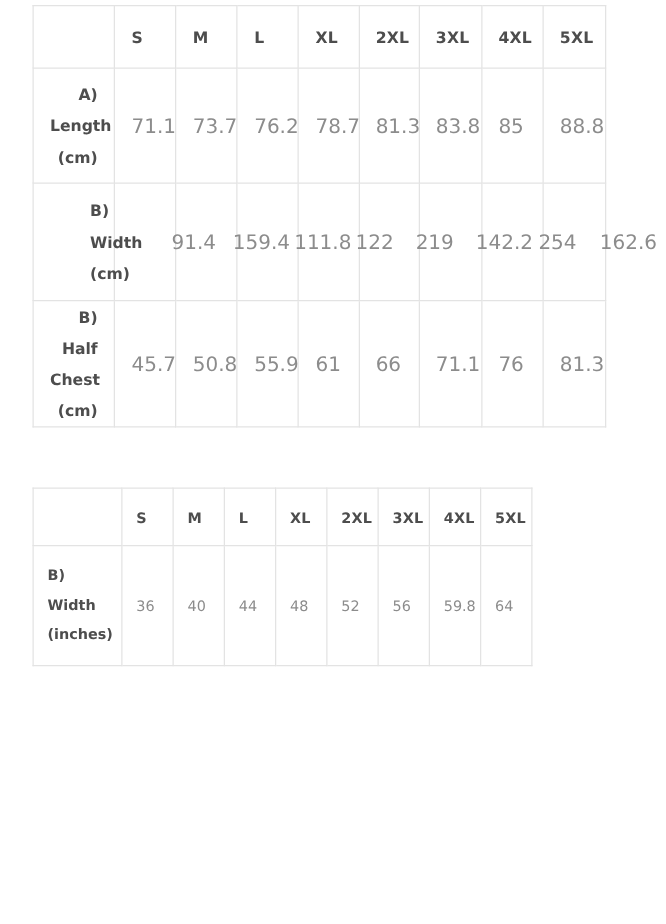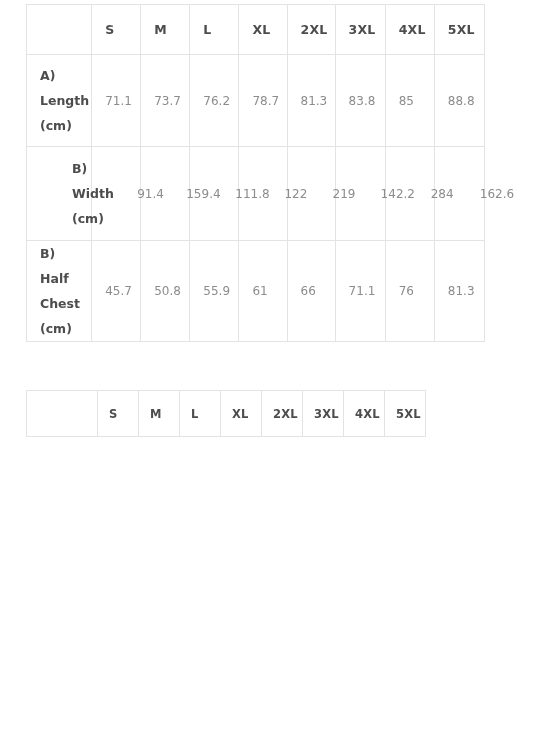--- a/index.html
+++ b/index.html
@@ -59,24 +59,25 @@
   #table-cm tbody tr.r1 td { height: 91px; }
   #table-cm tbody tr.r2 td { height: 93px; padding-left: 32px; }
   #table-cm tbody tr.r3 td { height: 100px; }
 
   #table-cm td .lab {
     padding: 0 13px;
     font-size: 12.5px;
     font-weight: bold;
     color: #4d4d4d;
     line-height: 2.0;
+    text-align: right;
   }
   #table-cm td .val {
     padding: 0 13px;
-    font-size: 12px;
+    font-size: 16px;
     font-weight: normal;
     color: #8c8c8c;
   }
 
   
   #table-in-wrap {
     left: 26px;
     top: 390px;
   }
   #table-in { width: 399px; }
@@ -202,21 +203,21 @@
         <td>
             <div class="val">122</div>
           </td>
         <td>
             <div class="val">219</div>
           </td>
         <td>
             <div class="val">142.2</div>
           </td>
         <td>
-            <div class="val">284</div>
+            <div class="val">254</div>
           </td>
         <td>
             <div class="val">162.6</div>
           </td>
       </tr>
       <tr class="r3">
         <td>
           <div class="lab">B) Half Chest (cm)</div>
         </td>
         <td>
@@ -286,15 +287,44 @@
         </th>
         <th>
           <div class="hd">4XL</div>
         </th>
         <th>
           <div class="hd">5XL</div>
         </th>
       </tr>
     </thead>
     <tbody>
+      <tr class="r2">
+        <td>
+          <div class="lab">B) Width (inches)</div>
+        </td>
+        <td>
+            <div class="val">36</div>
+          </td>
+        <td>
+            <div class="val">40</div>
+          </td>
+        <td>
+            <div class="val">44</div>
+          </td>
+        <td>
+            <div class="val">48</div>
+          </td>
+        <td>
+            <div class="val">52</div>
+          </td>
+        <td>
+            <div class="val">56</div>
+          </td>
+        <td>
+            <div class="val">59.8</div>
+          </td>
+        <td>
+            <div class="val">64</div>
+          </td>
+      </tr>
     </tbody>
   </table>
 </div>
 
 </body></html>

